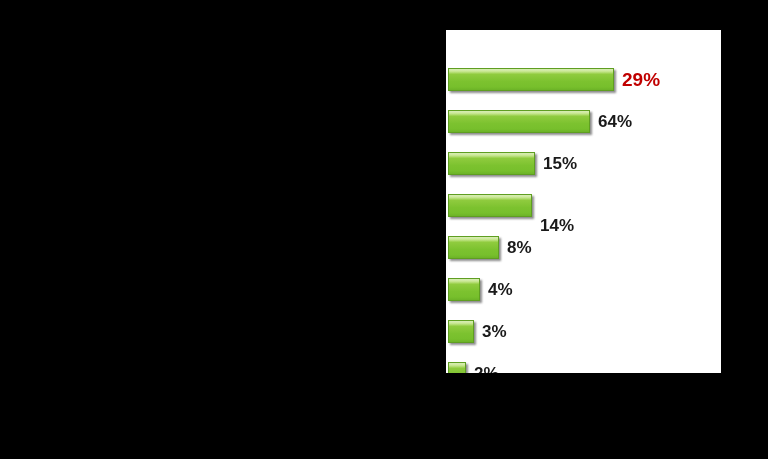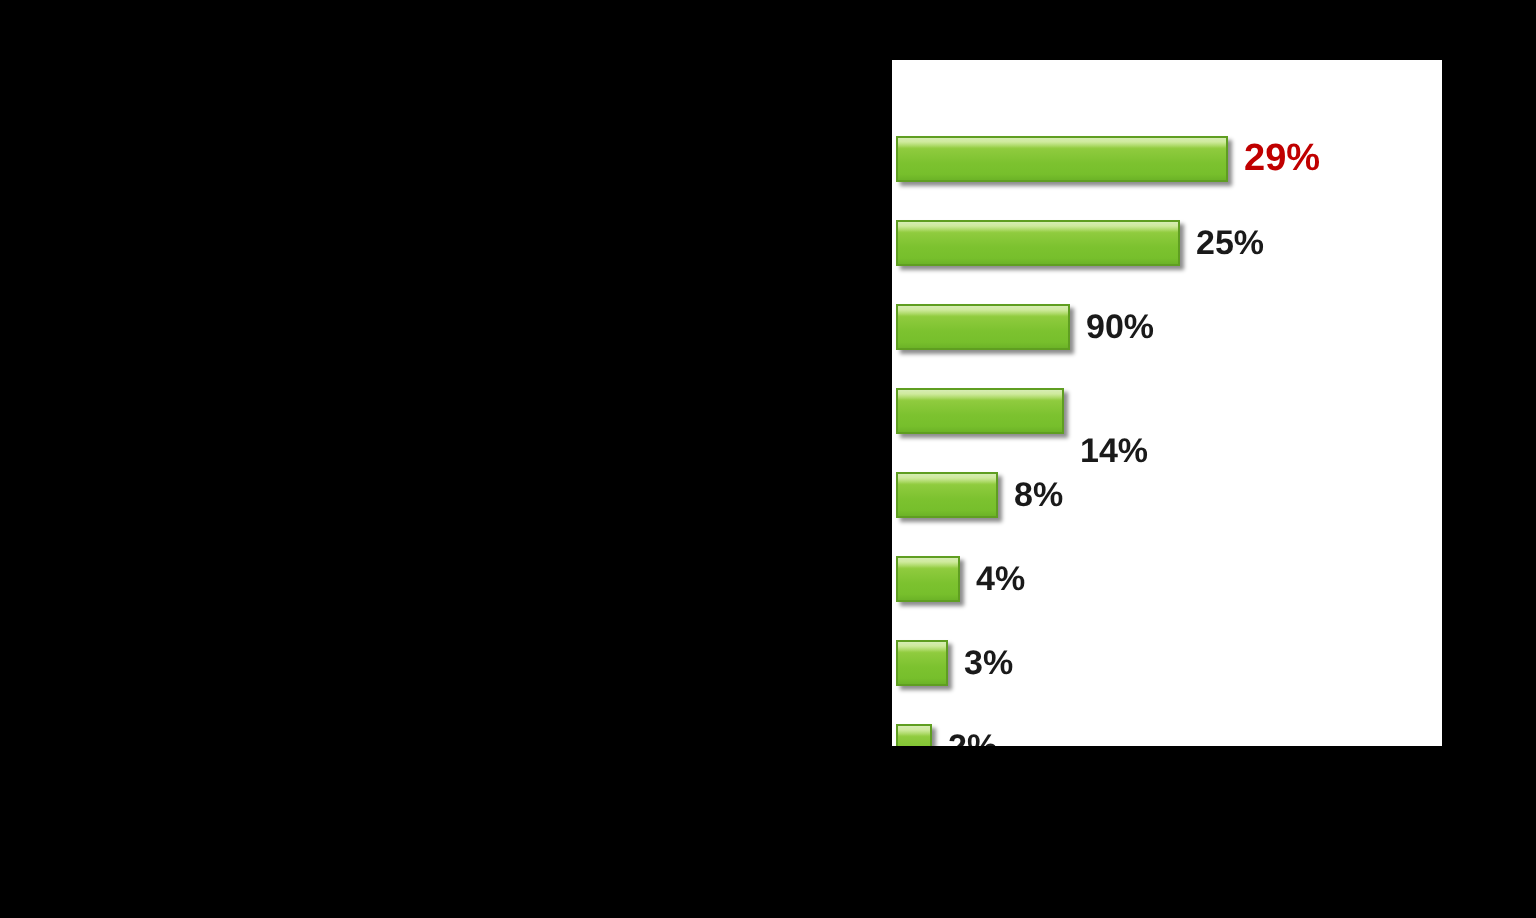--- a/index.html
+++ b/index.html
@@ -79,25 +79,25 @@
 <div id="slide">
 
   <div id="chart-panel">
     <div id="bars-container">
         <div class="bar-row" style="top: 38px;">
           <div class="bar" style="width: 166px;"></div>
           <span class="bar-label highlight" style="left: 176px;">29%</span>
         </div>
         <div class="bar-row" style="top: 80px;">
           <div class="bar" style="width: 142px;"></div>
-          <span class="bar-label" style="left: 152px;">25%</span>
+          <span class="bar-label" style="left: 152px;">64%</span>
         </div>
         <div class="bar-row" style="top: 122px;">
           <div class="bar" style="width: 87px;"></div>
-          <span class="bar-label" style="left: 97px;">90%</span>
+          <span class="bar-label" style="left: 97px;">15%</span>
         </div>
         <div class="bar-row" style="top: 164px;">
           <div class="bar" style="width: 84px;"></div>
           <span class="bar-label" style="left: 94px; margin-top: 20px;">14%</span>
         </div>
         <div class="bar-row" style="top: 206px;">
           <div class="bar" style="width: 51px;"></div>
           <span class="bar-label" style="left: 61px;">8%</span>
         </div>
         <div class="bar-row" style="top: 248px;">

